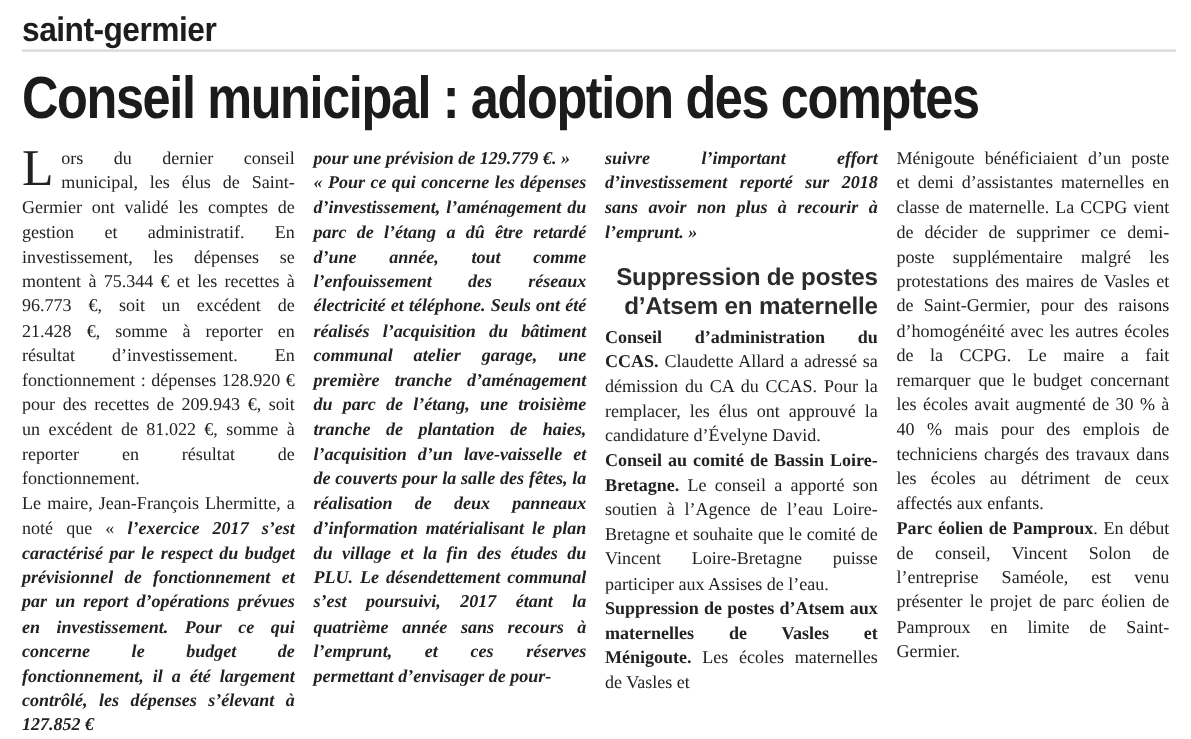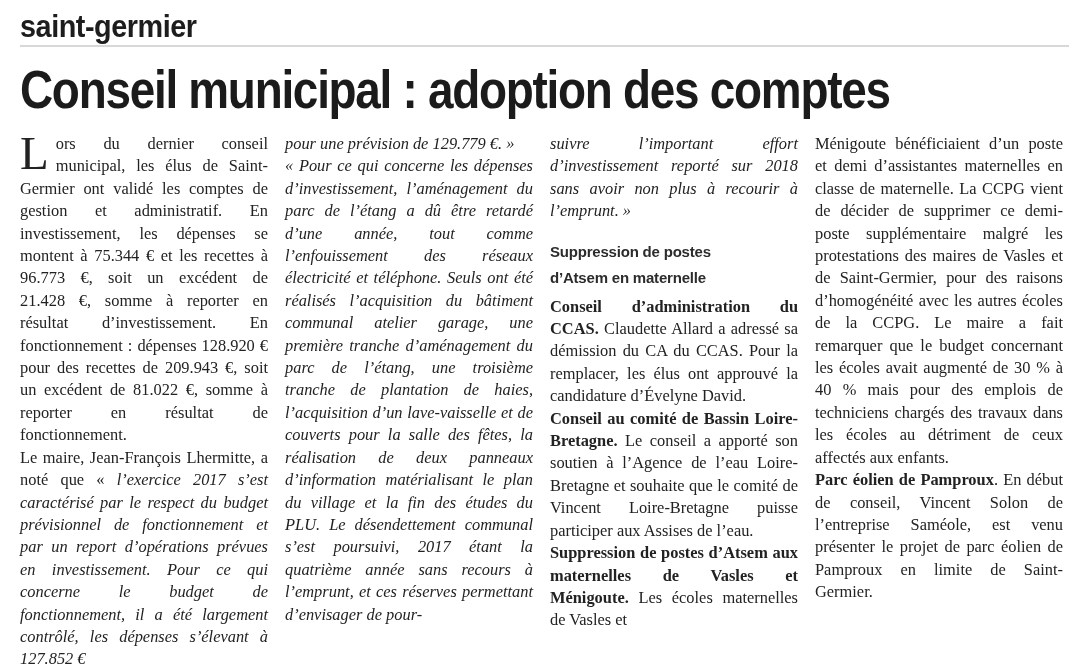--- a/index.html
+++ b/index.html
@@ -24,26 +24,26 @@
   .col {
     flex:0 0 auto; width:248px; font-size:16.4px; line-height:22.4px;
     color:#222222; text-align:justify; text-justify:inter-word;
   }
   .col p { margin:0; }
   .dropcap {
     float:left; font-size:47px; line-height:37px; padding:2px 7px 0 0;
     color:#222222; font-weight:400;
   }
   .normal { font-style:normal; }
-  .italic { font-style:italic; }
+  .italic { font-style:italic;font-weight:bold; }
   .bold   { font-weight:700; }
   .subhead {
     font-family:"Liberation Sans", sans-serif; font-weight:700;
-    font-size:15px; line-height:26px; color:#2c2c2c; letter-spacing:-0.2px;
-    text-align:left; margin:16px 0 5px 0;
+    font-size:22px; line-height:26px; color:#2c2c2c; letter-spacing:-0.2px;
+    text-align:right; margin:16px 0 5px 0;
   }
 </style>
 </head>
 <body>
 
 <div class="page">
   <div class="inner">
     <div class="kicker">saint-germier</div>
     <div class="rule"></div>
     <h1 class="headline" style="margin:13px 0 0 0;">Conseil municipal : adoption des comptes</h1>

